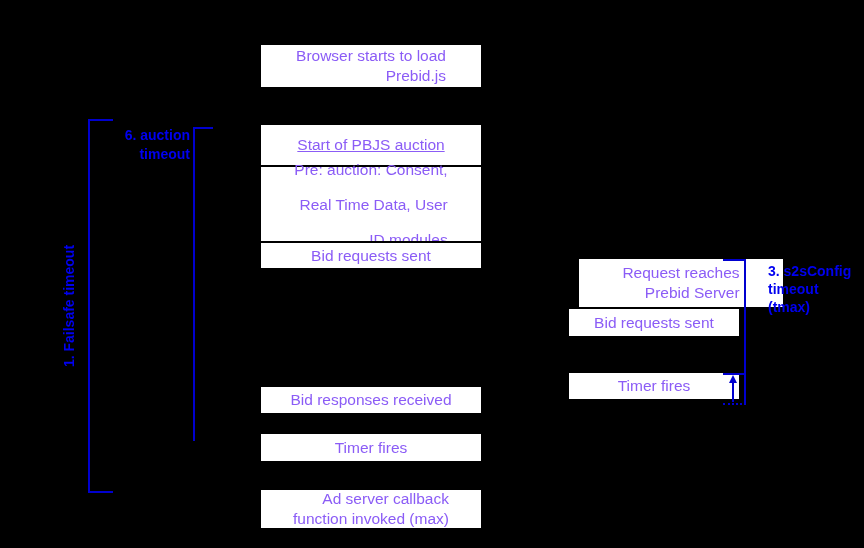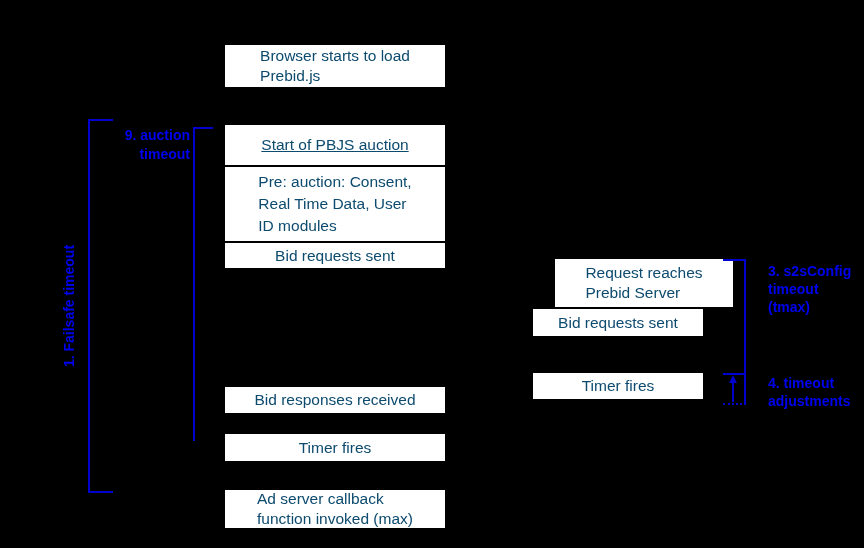--- a/index.html
+++ b/index.html
@@ -1,27 +1,27 @@
 <!DOCTYPE html>
 <html><head>
 <meta charset="utf-8">
 <style>
   html,body{margin:0;padding:0;background:#000;}
   #stage{
     position:relative;width:864px;height:548px;background:#000;overflow:hidden;
     font-family:"Liberation Sans", sans-serif;
   }
   .box{
-    position:absolute;background:#fff;color:#0c4a6e;
+    position:absolute;background:#fff;color:#8b5cf6;
     display:flex;align-items:center;justify-content:center;
-    text-align:left;font-size:15.5px;line-height:20px;
-    white-space:pre-line;box-sizing:border-box;
+    text-align:right;font-size:15.5px;line-height:20px;
+    white-space:pre-line;box-sizing:border-box;margin-left:36px;
   }
   .box.sep{border-top:2px solid #000;}
-  .box.tall{line-height:22px;}
+  .box.tall{line-height:35px;}
   .bline{position:absolute;background:#0000cf;}
   .blabel{
     position:absolute;color:#0000f0;font-weight:bold;font-size:14px;
     line-height:18px;white-space:pre-line;
   }
   .blabel.right{text-align:right;}
   #failsafe-label{
     width:220px;height:20px;text-align:center;line-height:20px;
     transform:rotate(-90deg);
   }
@@ -48,41 +48,39 @@
 ID modules</div>
   <div class="box sep" style="left:225px;top:241px;width:220px;height:27px;">Bid requests sent</div>
 
   <div class="box" style="left:225px;top:387px;width:220px;height:26px;">Bid responses received</div>
 
   <div class="box" style="left:225px;top:434px;width:220px;height:27px;">Timer fires</div>
 
   <div class="box" style="left:225px;top:490px;width:220px;height:38px;">Ad server callback
 function invoked (max)</div>
 
-  <div class="box" style="left:555px;top:259px;width:178px;height:48px;">Request reaches
+  <div class="box" style="left:543px;top:259px;width:204px;height:48px;">Request reaches
 Prebid Server</div>
   <div class="box sep" style="left:533px;top:307px;width:170px;height:29px;">Bid requests sent</div>
 
   <div class="box" style="left:533px;top:373px;width:170px;height:26px;">Timer fires</div>
 
   <div class="bline" style="left:88px;top:119px;width:2px;height:374px;"></div>
   <div class="bline" style="left:88px;top:119px;width:25px;height:2px;"></div>
   <div class="bline" style="left:88px;top:491px;width:25px;height:2px;"></div>
   <div class="blabel" id="failsafe-label" style="left:-41px;top:296px;">1. Failsafe timeout</div>
 
   <div class="bline" style="left:193px;top:127px;width:2px;height:314px;"></div>
   <div class="bline" style="left:193px;top:127px;width:20px;height:2px;"></div>
-  <div class="blabel right" style="left:80px;top:126px;width:110px;line-height:19px;">9. auction
+  <div class="blabel right" style="left:80px;top:126px;width:110px;line-height:19px;">6. auction
 timeout</div>
 
   <div class="bline" style="left:744px;top:259px;width:2px;height:145px;"></div>
   <div class="bline" style="left:723px;top:259px;width:23px;height:2px;"></div>
   <div class="bline" style="left:723px;top:373px;width:23px;height:2px;"></div>
   <div class="blabel" style="left:768px;top:262px;">3. s2sConfig
 timeout (tmax)</div>
 
   <div id="adjust-dashed" style="left:723px;top:403px;width:23px;"></div>
   <div class="bline" style="left:732px;top:382px;width:2px;height:20px;"></div>
   <div id="arrow-head" style="left:729px;top:375px;"></div>
-  <div class="blabel" style="left:768px;top:374px;">4. timeout
-adjustments</div>
 
 </div>
 
 </body></html>

